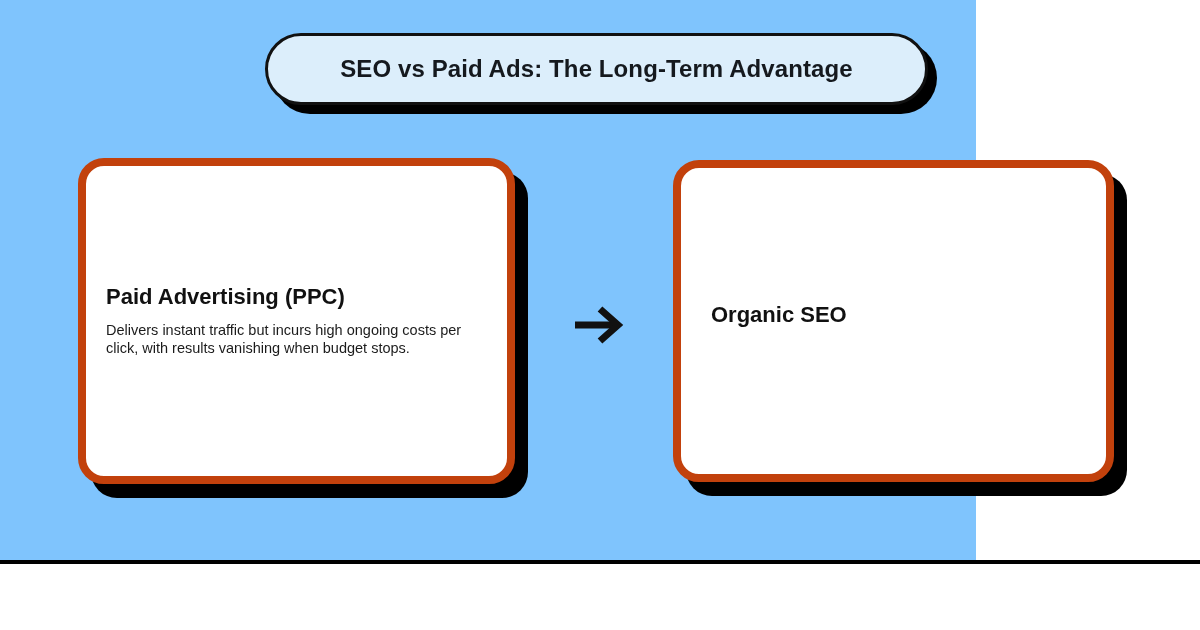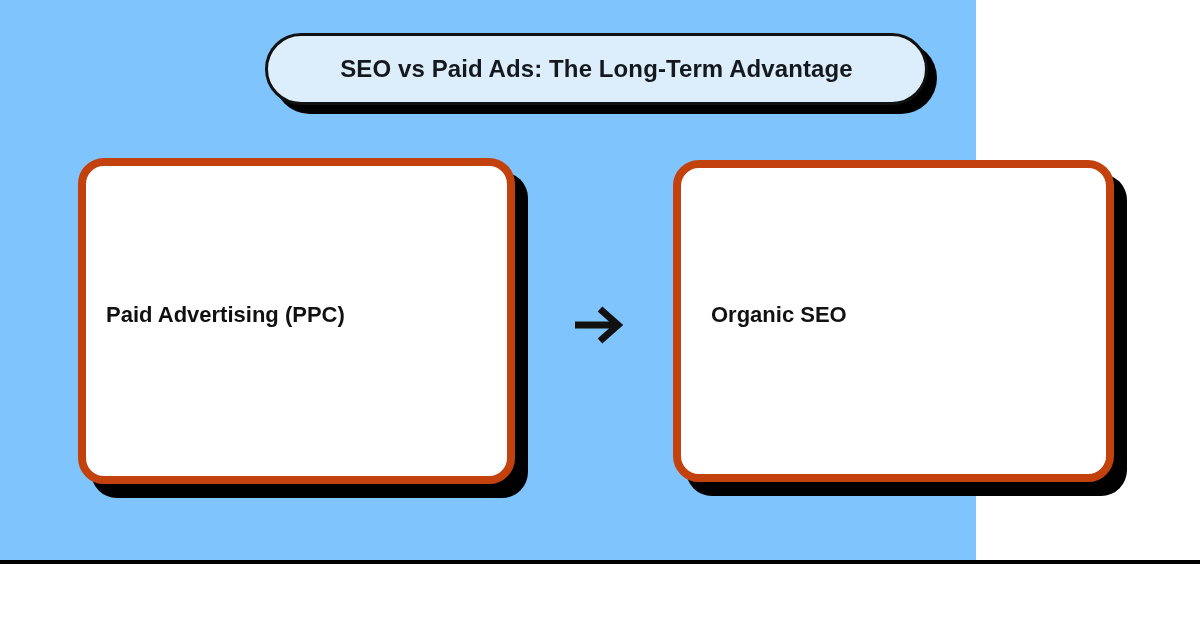--- a/index.html
+++ b/index.html
@@ -134,20 +134,21 @@
 
   <div class="stage">
 
     <div class="title-pill">
       <div class="title-text">SEO vs Paid Ads: The Long-Term Advantage</div>
     </div>
 
     <div class="card card-left">
       <div class="card-inner">
         <div class="card-heading">Paid Advertising (PPC)</div>
+        <div class="card-body">Delivers instant traffic but incurs high ongoing costs per click, with results vanishing when budget stops.</div>
       </div>
     </div>
 
     <div class="arrow">
       <svg width="54" height="44" viewBox="0 0 54 44" xmlns="http://www.w3.org/2000/svg" aria-hidden="true">
         <g fill="none" stroke="#111111" stroke-width="7" stroke-linecap="butt" stroke-linejoin="miter">
           <line x1="3" y1="22" x2="42" y2="22"></line>
           <polyline points="28,6 46,22 28,38"></polyline>
         </g>
       </svg>

